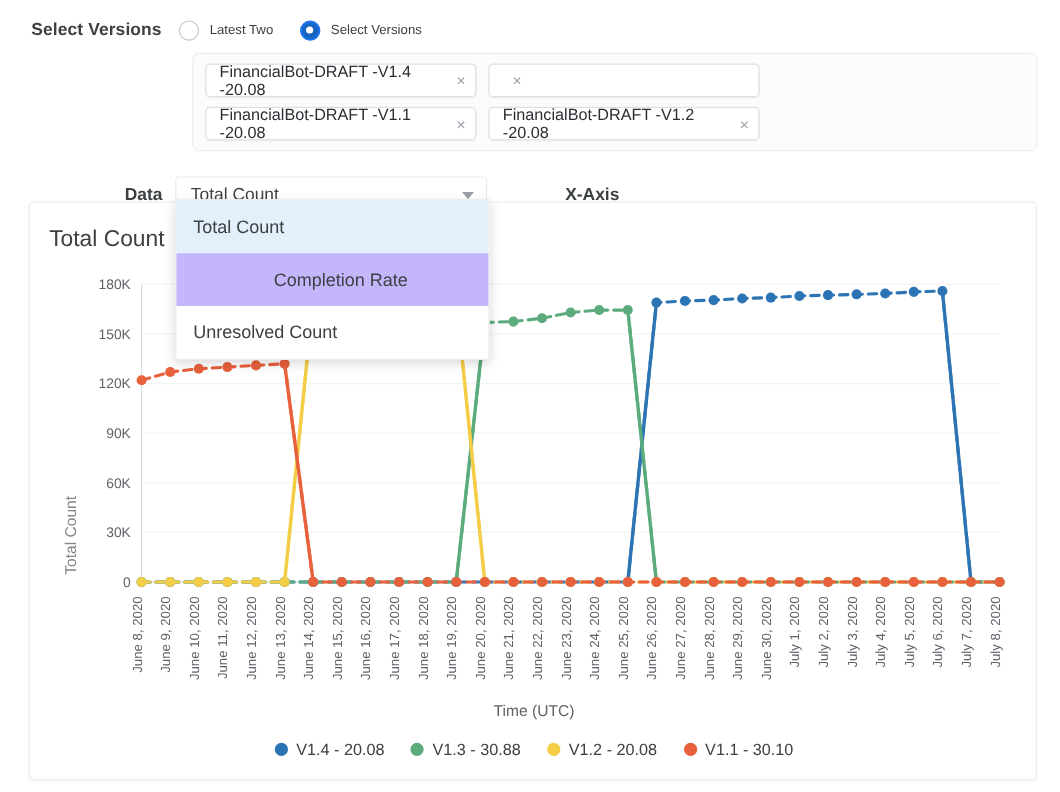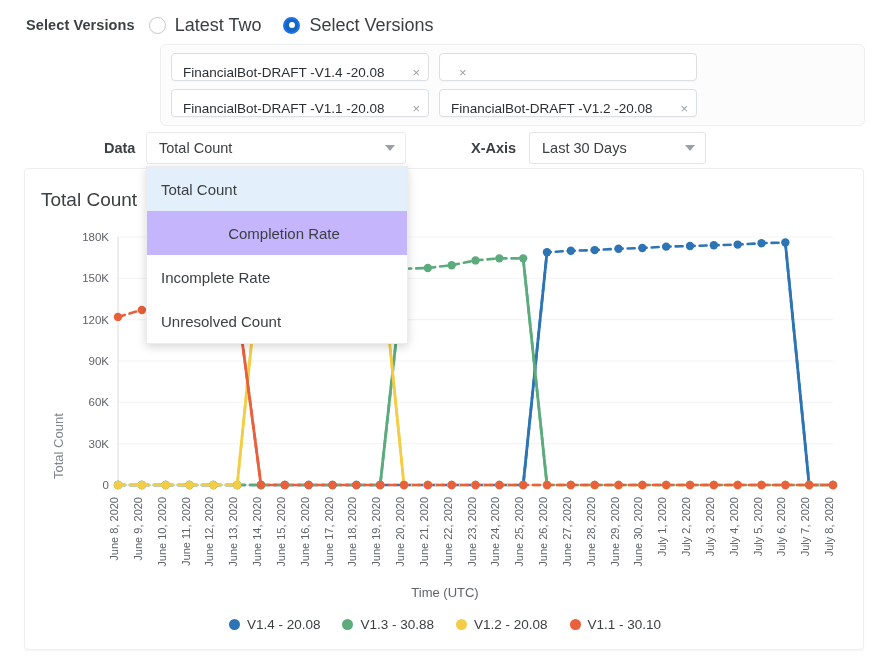--- a/index.html
+++ b/index.html
@@ -30,43 +30,43 @@
     width: 17px; height: 17px; border-radius: 50%;
     border: 1.6px solid #c4c8cc; background:#fff;
     margin-right: 9px; position: relative; flex:none;
   }
   .radio.on { border-color: #1a73e8; border-width: 2px; background:#1565c0; }
   .radio.on::after {
     content:""; position:absolute; left:50%; top:50%;
     width:6px; height:6px; border-radius:50%; background:#fff;
     transform: translate(-50%,-50%);
   }
-  .radio-text { font-size: 18px; color:#3c4043; }
+  .radio-text { font-size: 11px; color:#3c4043; }
 
   
   .chips-panel {
     position:absolute; left:160px; top:44px;
     width: 705px; min-height: 76px;
     background:#fcfcfd;
     border:1px solid #eceef0; border-radius:6px;
     padding: 8px 10px;
     display:flex; flex-wrap: wrap; gap: 8px 10px;
     align-content:flex-start;
   }
   .chip {
-    display:flex; align-items:flex-end; justify-content:space-between;
+    display:flex; align-items:center; justify-content:space-between;
     background:#fff; border:1px solid #dcdfe3; border-radius:4px;
     height: 28px; padding: 0 8px 0 11px;
-    font-size: 13.5px; color:#2b2f33; width: 258px;
+    font-size: 13.5px; color:#2b2f33; width: 226px;
     box-shadow: 0 1px 1px rgba(0,0,0,.03);
   }
   .chip-x { color:#9aa0a6; font-size:13px; margin-left:8px; cursor:pointer; }
 
   
-  .sel-row { position:absolute; left:0; top:130px; width:883px; height:40px; }
+  .sel-row { position:absolute; left:0; top:145px; width:883px; height:40px; }
   .sel-label {
     position:absolute; font-size:14.5px; font-weight:bold; color:#3c4043;
   }
   #lbl-data { left:104px; top:10px; }
   #lbl-xaxis { left:471px; top:10px; }
 
   .select-box {
     position:absolute; background:#fff;
     border:1px solid #e2e5e8; border-radius:3px;
     height:32px; display:flex; align-items:center;
@@ -166,24 +166,20 @@
 </div>
 
 <div class="sel-row">
   <span class="sel-label" id="lbl-data">Data</span>
   <div class="select-box" id="sel-data">
     <span class="select-val">Total Count</span>
     <span class="caret"></span>
   </div>
 
   <span class="sel-label" id="lbl-xaxis">X-Axis</span>
-  <div class="select-box" id="sel-xaxis">
-    <span class="select-val">Last 30 Days</span>
-    <span class="caret"></span>
-  </div>
 </div>
 
 <div class="card">
   <div class="card-title">Total Count</div>
   <div class="plot-wrap">
     <svg class="chart" id="chartsvg" width="840" height="420">
         <line x1="93" y1="316" x2="808" y2="316" stroke="#e0e2e5" stroke-width="1"></line>
         <text x="84" y="320" text-anchor="end" class="tick">0</text>
         <line x1="93" y1="274.6666666666667" x2="808" y2="274.6666666666667" stroke="#f1f3f4" stroke-width="1"></line>
         <text x="84" y="278.6666666666667" text-anchor="end" class="tick">30K</text>
@@ -420,18 +416,15 @@
 </div>
 
 <div class="dropdown">
   <div class="dd-item sel">
     <span>Total Count</span>
   </div>
   <div class="dd-item hov">
     <span>Completion Rate</span>
   </div>
   <div class="dd-item">
-    <span>Incomplete Rate</span>
-  </div>
-  <div class="dd-item">
     <span>Unresolved Count</span>
   </div>
 </div>
 
 </body></html>

